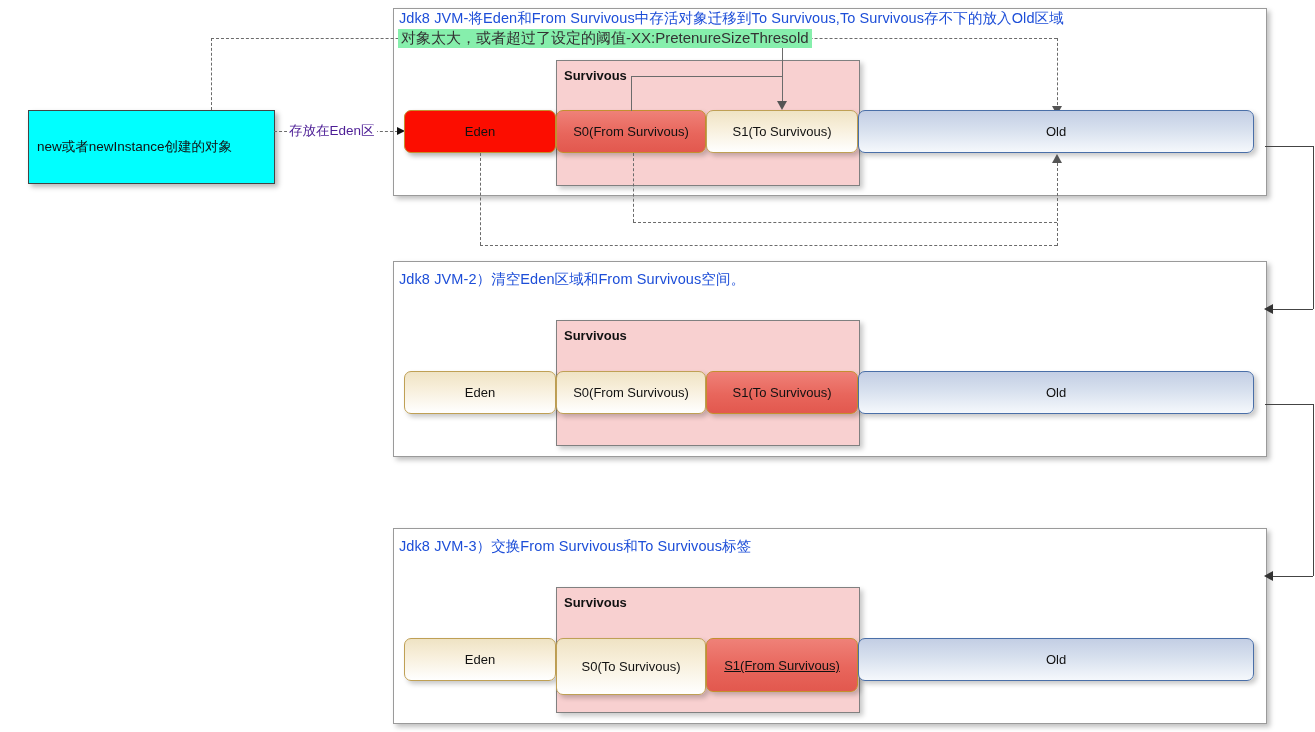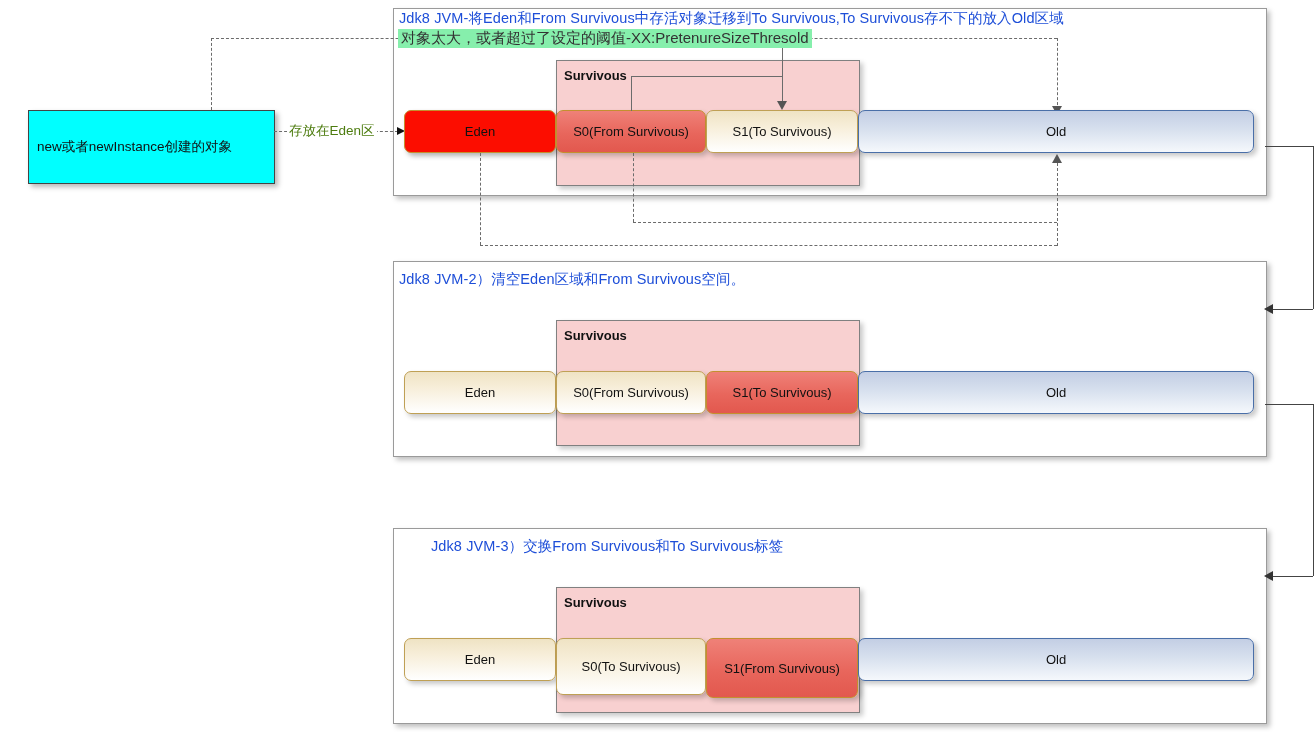--- a/index.html
+++ b/index.html
@@ -51,21 +51,21 @@
   .arrow{position:absolute;width:0;height:0;}
   .arr-down{border-left:5px solid transparent;border-right:5px solid transparent;
             border-top:9px solid #555;}
   .arr-up{border-left:5px solid transparent;border-right:5px solid transparent;
           border-bottom:9px solid #555;}
   .arr-left{border-top:5px solid transparent;border-bottom:5px solid transparent;
             border-right:9px solid #333;}
   .arr-right{border-top:4px solid transparent;border-bottom:4px solid transparent;
              border-left:8px solid #111;}
 
-  .edge-label{position:absolute;font-size:13.5px;color:#4d7c0f;
+  .edge-label{position:absolute;font-size:13.5px;color:#4c1d95;
               background:#ffffff;padding:0 2px;white-space:nowrap;}
   .dash-label{position:absolute;font-size:15px;color:#333;
               background:#86efac;padding:0 3px;white-space:nowrap;}
 </style>
 </head>
 <body>
 
 <div class="stage">
 
   <div class="panel" style="left:393px;top:8px;width:872px;height:186px;"></div>
@@ -127,33 +127,33 @@
     <span>S0(From Survivous)</span>
   </div>
   <div class="pill salmon" style="left:706px;top:371px;width:152px;height:43px;">
     <span>S1(To Survivous)</span>
   </div>
   <div class="pill blue" style="left:858px;top:371px;width:396px;height:43px;">
     <span>Old</span>
   </div>
 
   <div class="panel" style="left:393px;top:528px;width:872px;height:194px;"></div>
-  <div class="panel-title" style="top:537px;left:399px;margin-left:32px;">Jdk8 JVM-3）交换From Survivous和To Survivous标签</div>
+  <div class="panel-title" style="top:537px;left:399px;">Jdk8 JVM-3）交换From Survivous和To Survivous标签</div>
 
   <div class="surv-box" style="left:556px;top:587px;width:302px;height:124px;">
     <div class="surv-label">Survivous</div>
   </div>
 
   <div class="pill cream" style="left:404px;top:638px;width:152px;height:43px;">
     <span>Eden</span>
   </div>
   <div class="pill cream" style="left:556px;top:638px;width:150px;height:57px;">
     <span>S0(To Survivous)</span>
   </div>
-  <div class="pill salmon" style="left:706px;top:638px;width:152px;height:60px;">
+  <div class="pill salmon" style="left:706px;top:638px;width:152px;height:54px;text-decoration:underline;">
     <span>S1(From Survivous)</span>
   </div>
   <div class="pill blue" style="left:858px;top:638px;width:396px;height:43px;">
     <span>Old</span>
   </div>
 
   <div class="ln h-solid-dk" style="left:1265px;top:146px;width:48px;"></div>
   <div class="ln v-solid-dk" style="left:1313px;top:146px;height:163px;"></div>
   <div class="ln h-solid-dk" style="left:1272px;top:309px;width:41px;"></div>
   <div class="arrow arr-left" style="left:1264px;top:304px;"></div>

